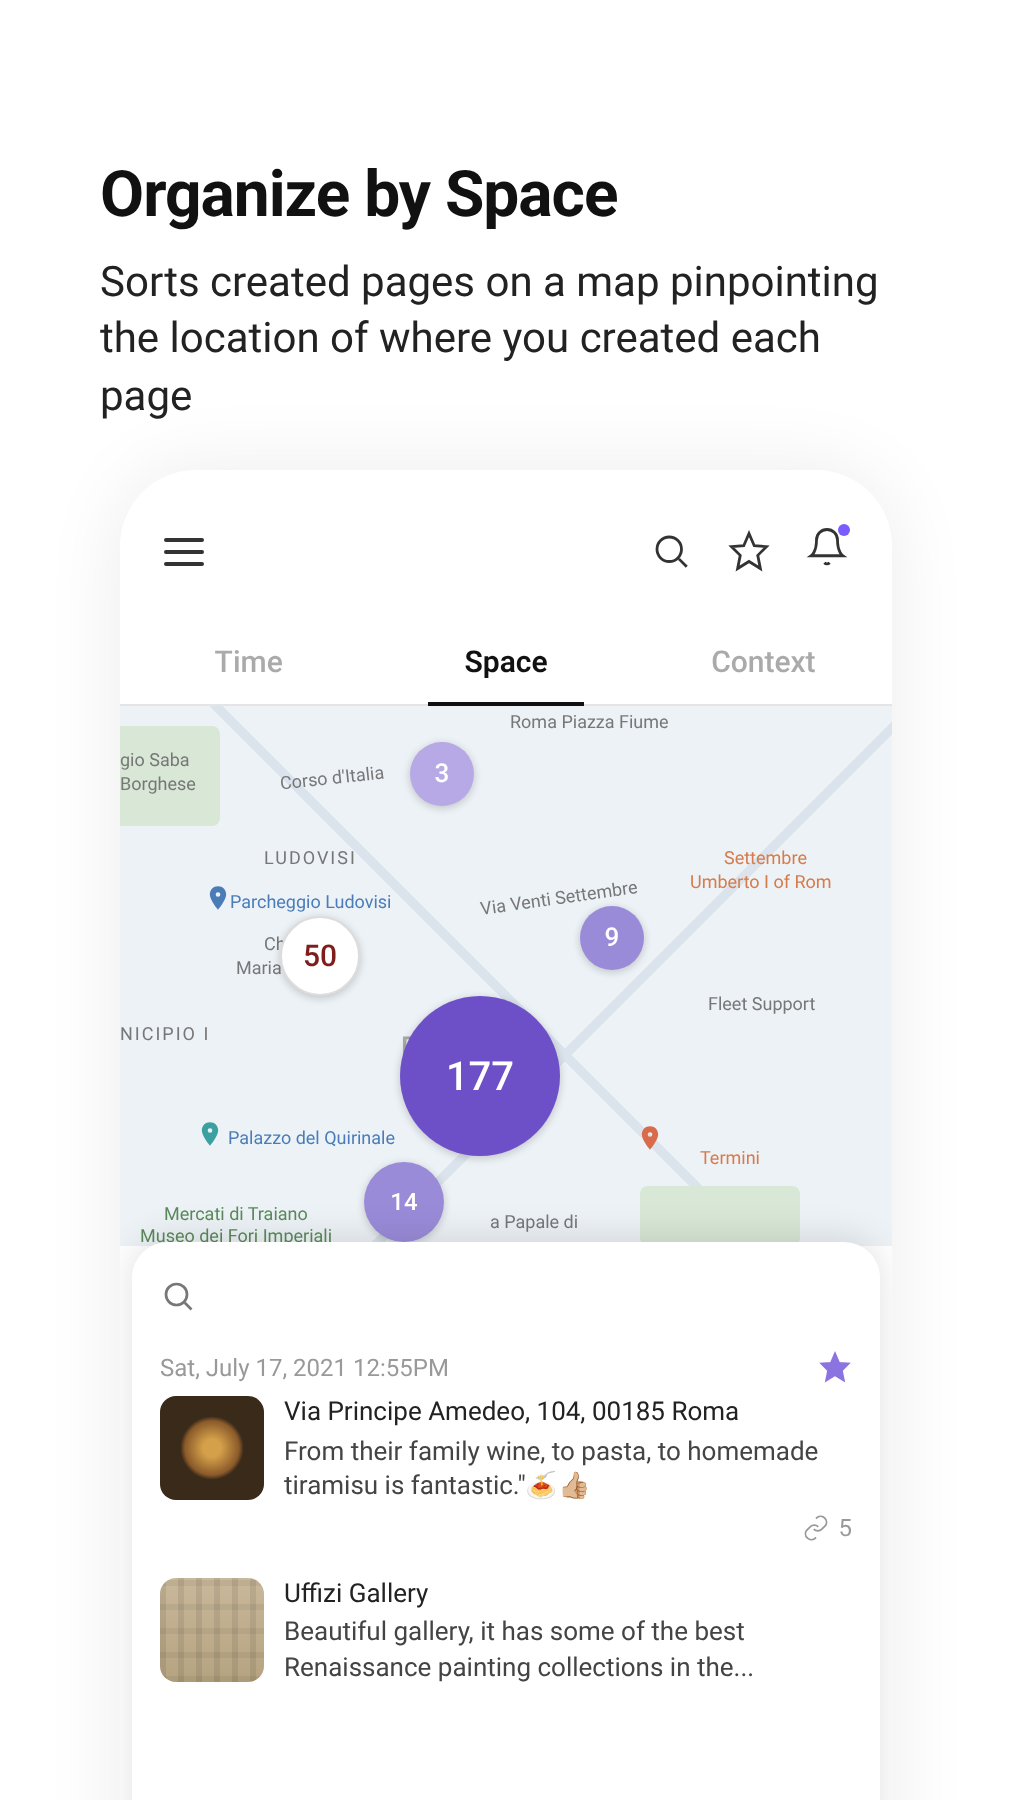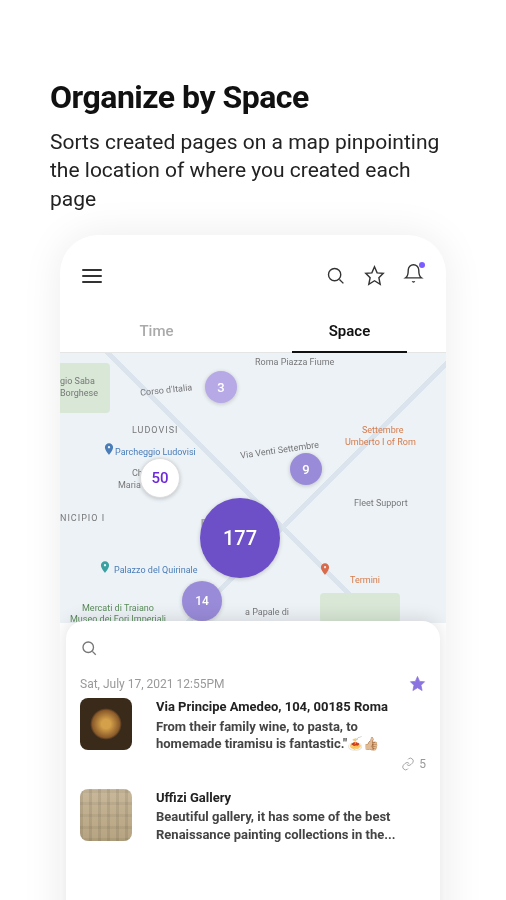--- a/index.html
+++ b/index.html
@@ -145,21 +145,21 @@
     border-radius: 50%;
     display: flex;
     align-items: center;
     justify-content: center;
     color: #fff;
     font-weight: 500;
     box-shadow: 0 1px 4px rgba(0,0,0,0.2);
   }
   .cluster.white {
     background: #fff;
-    color: #6d28d9;
+    color: #7f1d1d;
     border: 1px solid #ddd;
     text-align: right;
   }
   .cluster.light { background: #b6a9e6; }
   .cluster.med { background: #9a8bd9; }
   .cluster.dark { background: #6d50c8; }
   .sheet {
     position: absolute;
     left: 6px;
     right: 6px;
@@ -193,22 +193,21 @@
     color: #999;
   }
   .star-icon {
     width: 17px;
     height: 17px;
   }
   .star-icon.filled { fill:#8b73e0; stroke:#8b73e0; }
   .star-icon.empty { fill:#ddd; stroke:#ddd; }
   .entry-body {
     display: flex;
-    gap: 24px;
-    font-weight: bold;
+    gap: 10px;
   }
   .thumb {
     width: 52px;
     height: 52px;
     border-radius: 8px;
     flex-shrink: 0;
     background: #3a2a1a;
     position: relative;
     overflow: hidden;
   }
@@ -288,20 +287,21 @@
             <path d="M13.5 21a2 2 0 0 1-3 0"></path>
         </svg>
         <span class="bell-dot"></span>
       </div>
     </div>
   </div>
 
   <div class="tabs">
     <div class="tab">Time</div>
     <div class="tab active">Space</div>
+    <div class="tab">Context</div>
   </div>
 
   <div class="map-area">
     <div class="map-bg"></div>
     <div class="map-patch" style="left:-10px;top:10px;width:60px;height:50px"></div>
     <div class="map-patch" style="left:260px;top:240px;width:80px;height:30px"></div>
 
     <span class="map-label" style="left:195px;top:4px">Roma Piazza Fiume</span>
     <span class="map-label" style="left:0px;top:23px">gio Saba</span>
     <span class="map-label" style="left:0px;top:35px">Borghese</span>

